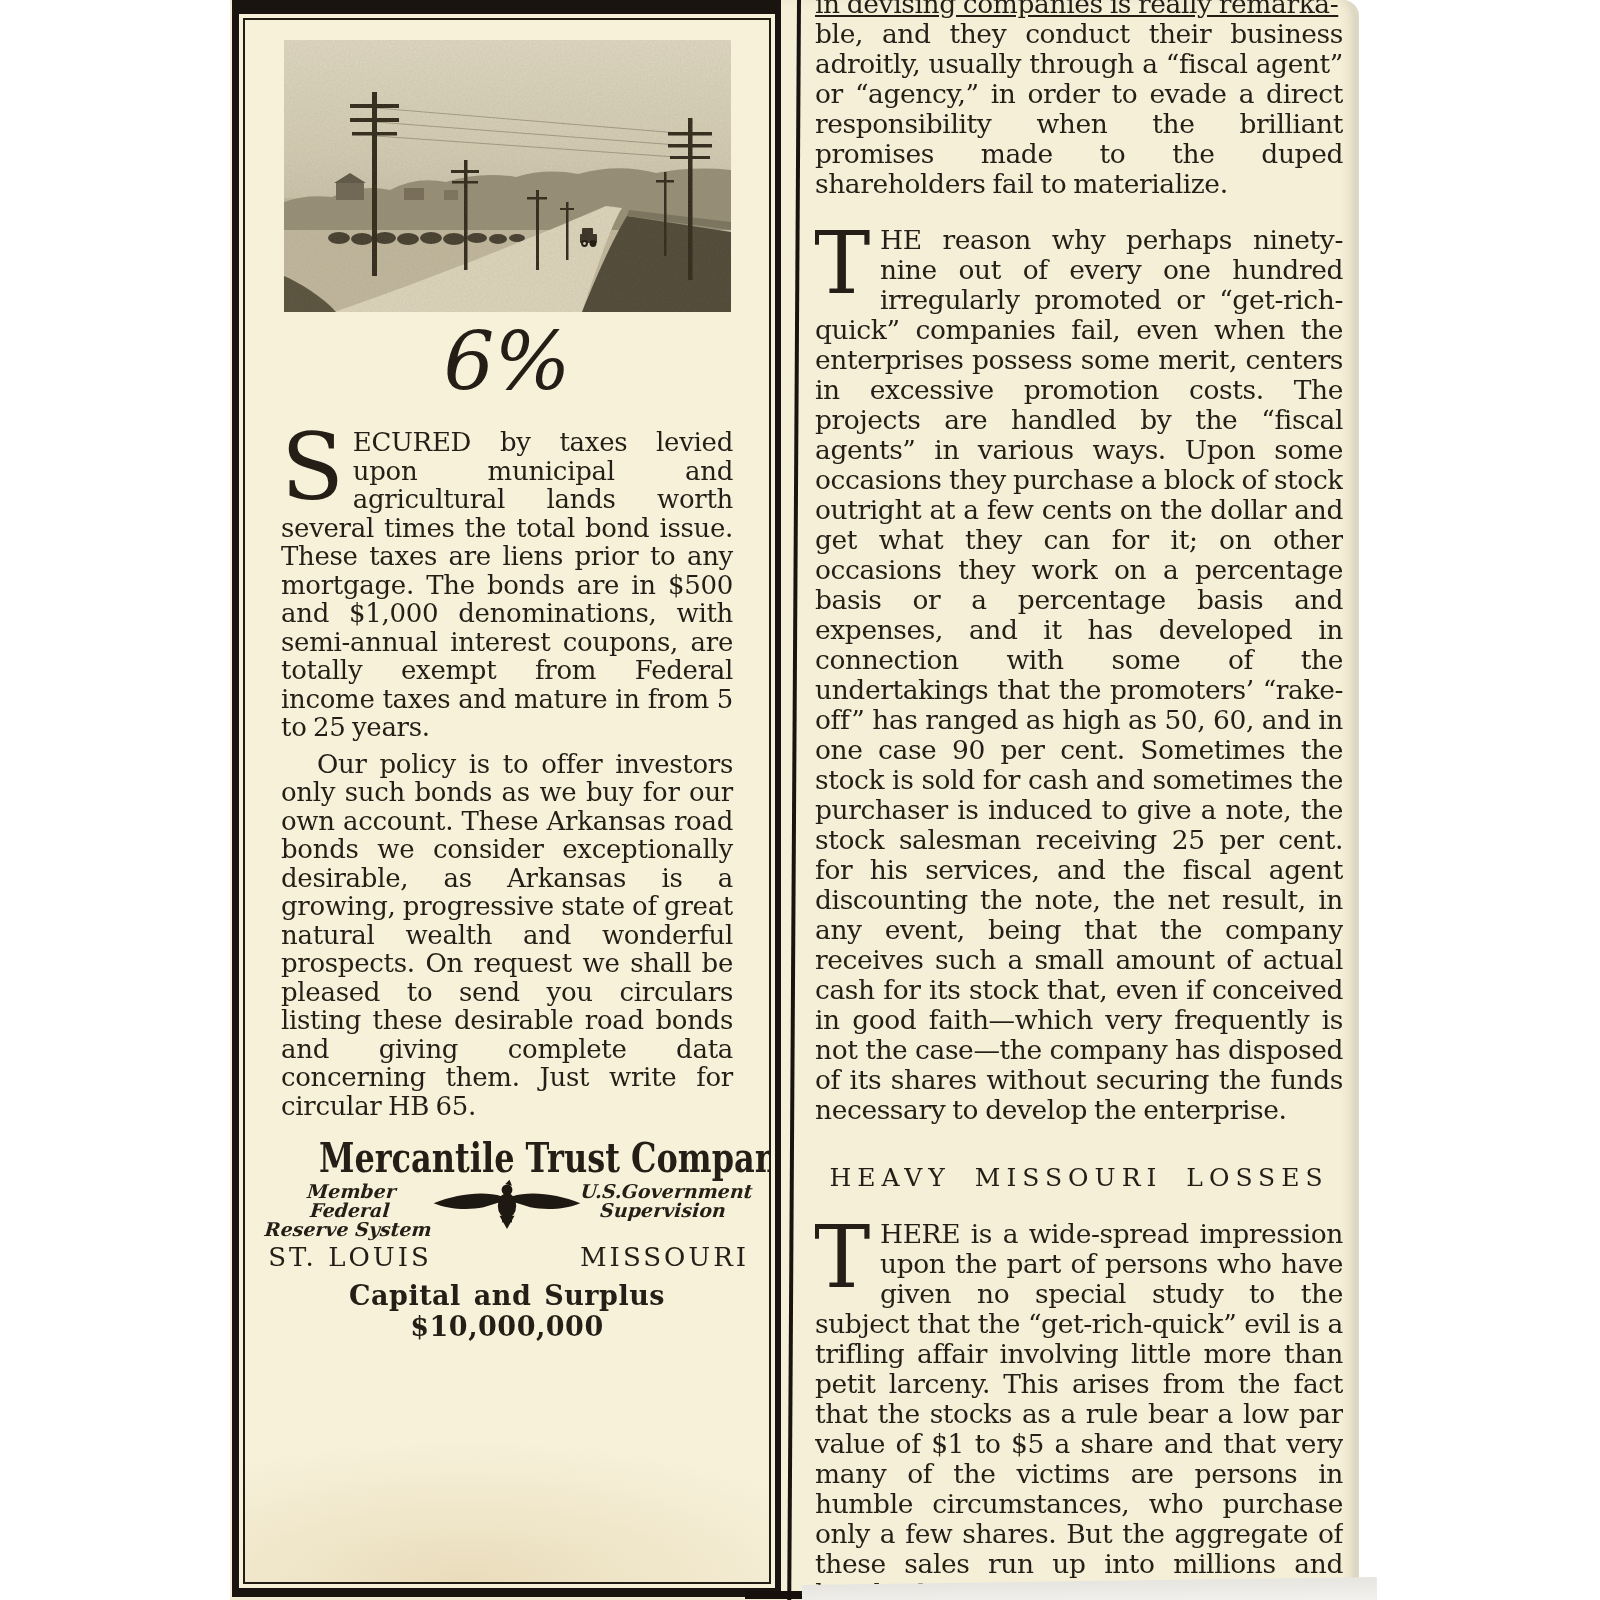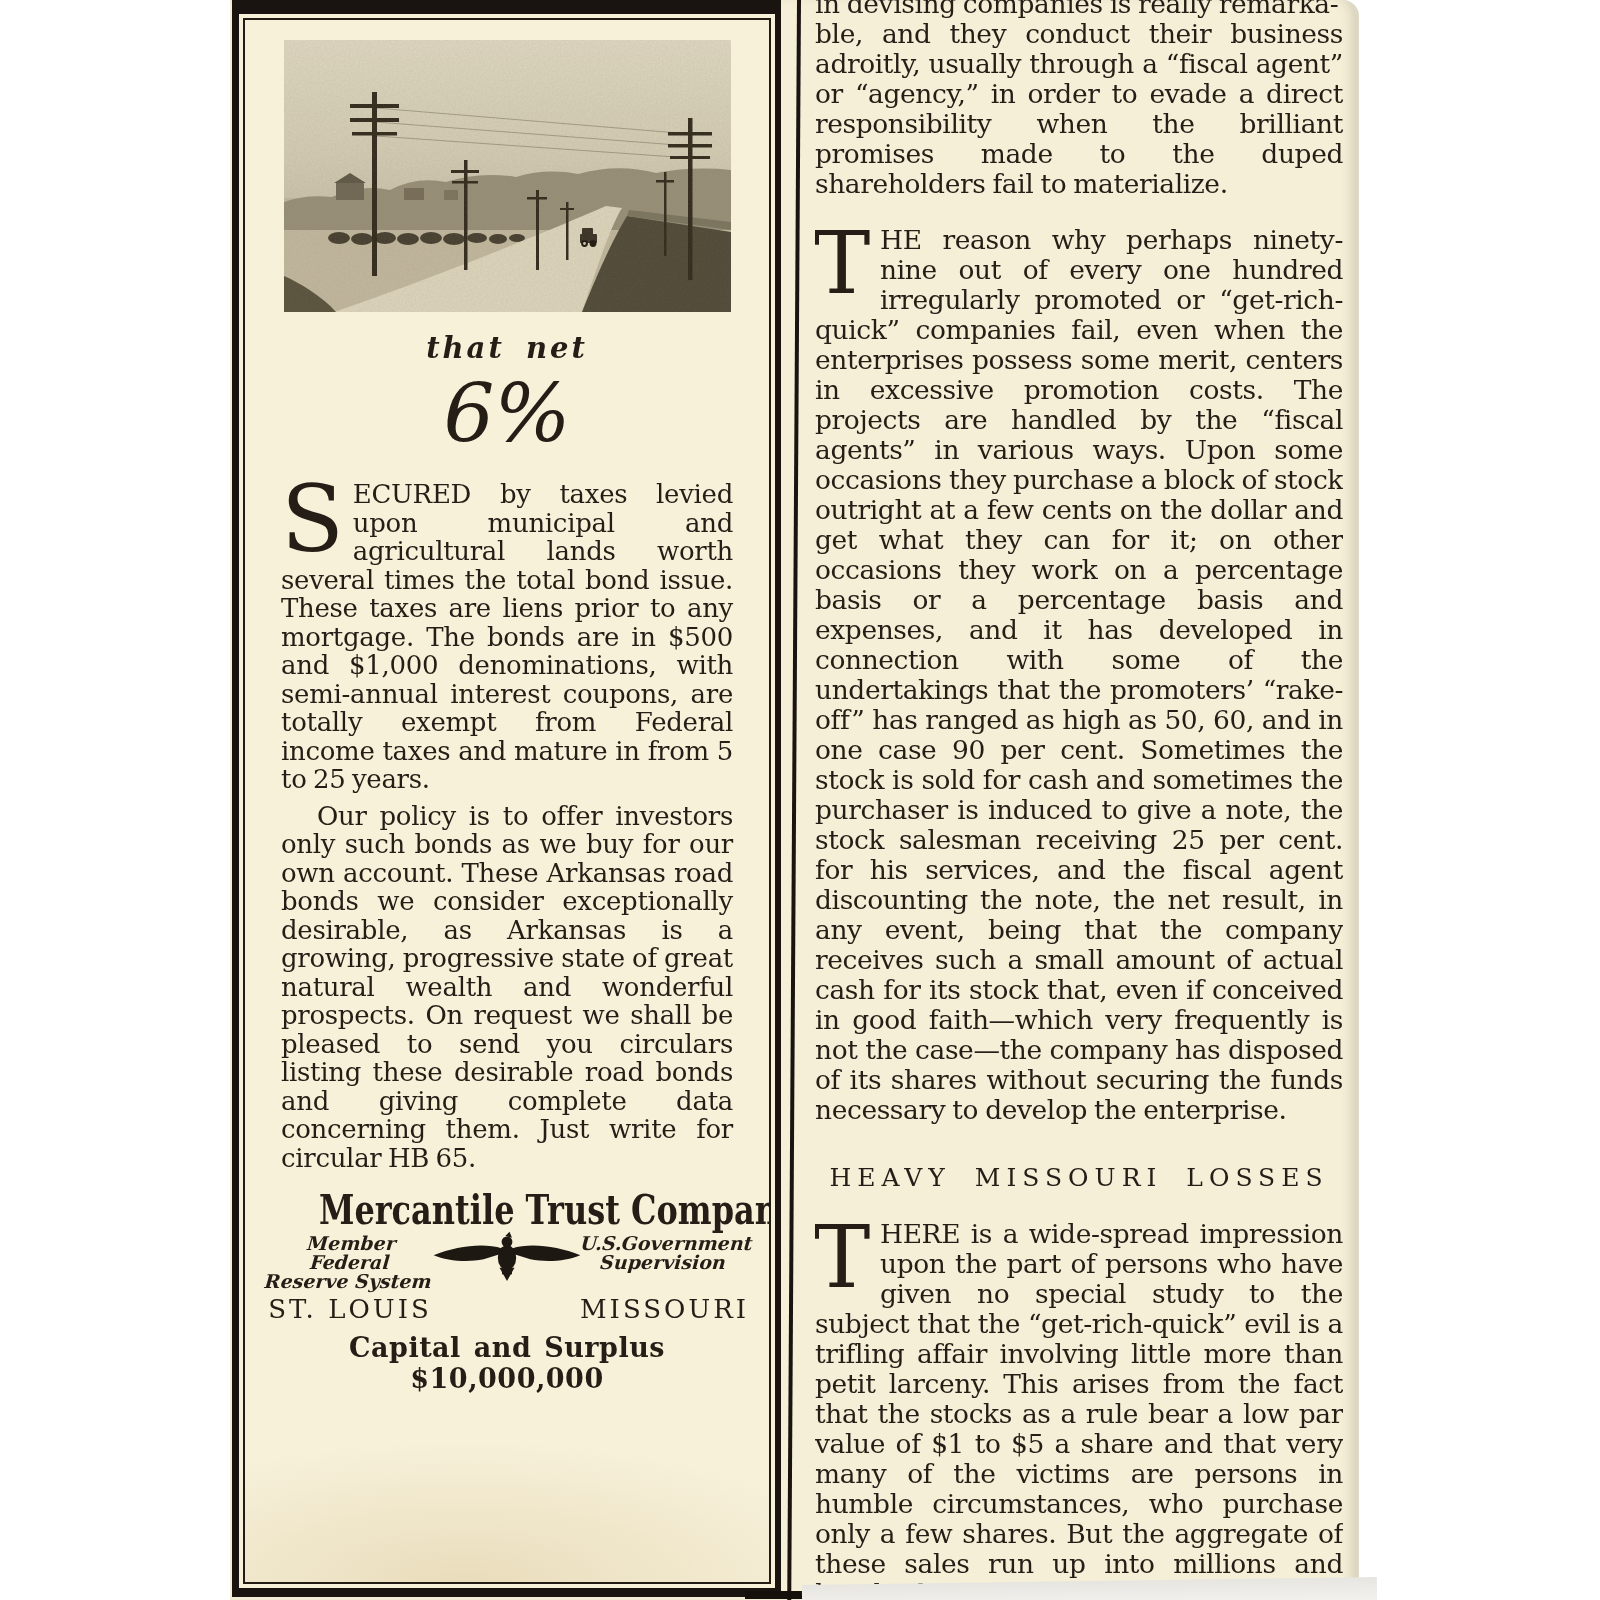--- a/index.html
+++ b/index.html
@@ -36,21 +36,21 @@
   .eagle{grid-column:2;grid-row:1 / 3;justify-self:center;margin-top:-4px;}
   .logo-city{grid-column:1;grid-row:2;text-align:center;font-size:26px;letter-spacing:3px;margin-top:3px;}
   .logo-state{grid-column:3;grid-row:2;text-align:center;font-size:26px;letter-spacing:3px;margin-top:3px;}
   .logo-capital{margin-top:8px;text-align:center;font-size:27px;font-weight:700;letter-spacing:.5px;word-spacing:3px;}
   
   .col-rule{position:absolute;left:567px;top:0;width:4px;height:1600px;background:#191410;
             transform:rotate(.35deg);transform-origin:top center;}
   
   .article{position:absolute;left:585px;top:0;width:528px;height:1600px;overflow:hidden;}
   .art-body{margin:0;font-size:26.5px;line-height:30px;text-align:justify;letter-spacing:-.4px;word-spacing:-1px;}
-  .clip-top{height:19px;overflow:hidden;}
+  .clip-top{height:19px;overflow:hidden;text-decoration:underline;}
   .clip-top .art-body{margin-top:-11px;}
   .para-gap{margin-top:26px;}
   .dropcap-t{float:left;font-size:86px;line-height:64px;padding:6px 10px 0 0;margin-left:-2px;}
   .subhead{margin:38px 0 0;text-align:center;font-weight:400;font-size:25px;line-height:30px;
            letter-spacing:6px;word-spacing:10px;}
   
   .next-page-edge{position:absolute;left:515px;top:1591px;width:300px;height:8px;background:#15100b;z-index:4;}
   .scan-edge{position:absolute;left:572px;top:1581px;width:575px;height:26px;z-index:5;
              background:linear-gradient(#e7e5e0,#f4f3f0);transform:rotate(-.8deg);}
 </style>
@@ -125,21 +125,20 @@
             <rect x="2" y="-2" width="11" height="8" rx="1" fill="#332c21"></rect>
             <rect x="0" y="4" width="17" height="9" rx="1" fill="#332c21"></rect>
             <circle cx="4.5" cy="13.5" r="3.4" fill="#17120c"></circle>
             <circle cx="13" cy="13.5" r="3.4" fill="#17120c"></circle>
             <circle cx="4.5" cy="13.5" r="1.4" fill="#d8d0ba"></circle>
           </g>
           <rect width="447" height="272" fill="#8a7347" opacity=".06"></rect>
           <rect width="447" height="272" filter="url(#grain)" opacity=".22"></rect>
         </svg>
 
-        <div class="tagline">that net</div>
         <div class="rate">6%</div>
 
         <p class="ad-body"><span class="dropcap-s">S</span><span>ECURED by taxes levied upon municipal and agricultural lands worth several times the total bond issue. These taxes are liens prior to any mortgage. The bonds are in $500 and $1,000 denominations, with semi-annual interest coupons, are totally exempt from Federal income taxes and mature in from 5 to 25 years.</span></p>
 
         <p class="ad-body second">Our policy is to offer investors only such bonds as we buy for our own account. These Arkansas road bonds we consider exceptionally desirable, as Arkansas is a growing, progressive state of great natural wealth and wonderful prospects. On request we shall be pleased to send you circulars listing these desirable road bonds and giving complete data concerning them. Just write for circular HB 65.</p>
 
         <div class="logo">
           <div class="logo-name">Mercantile Trust Company</div>
           <div class="logo-row">
             <div class="logo-tags">

